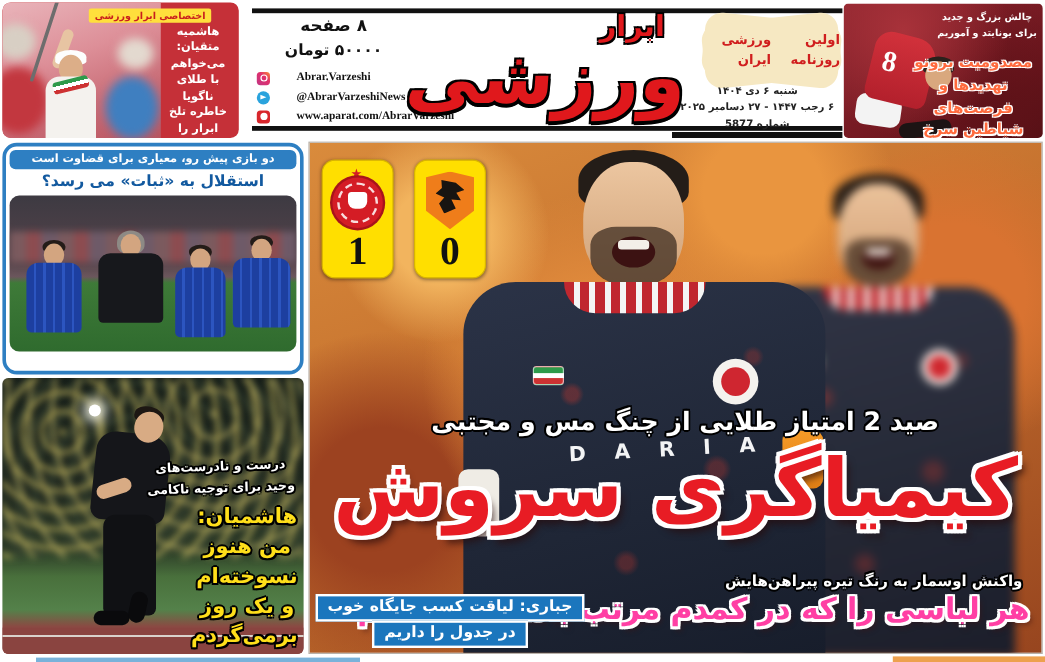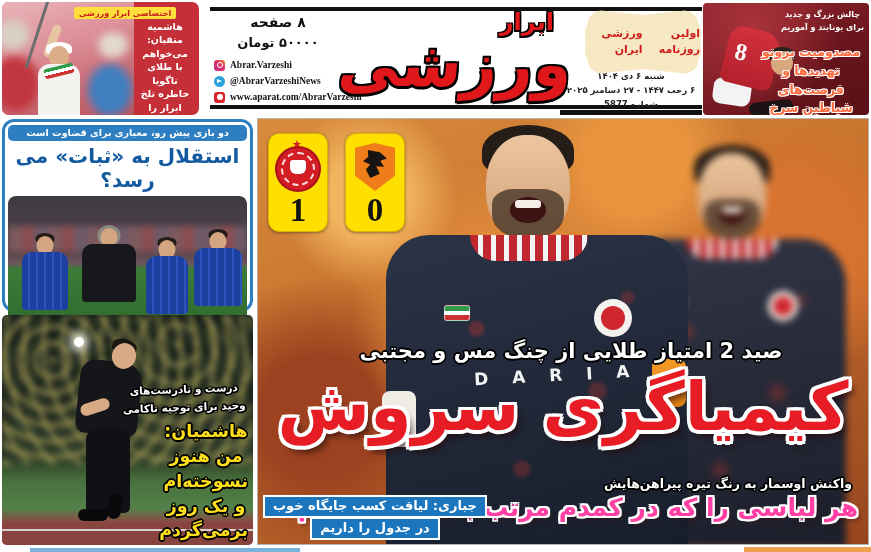--- a/index.html
+++ b/index.html
@@ -32,21 +32,21 @@
   #exclusive-tag { left:72px; top:5px; background:#ffdf3c; color:#c91d1d; font-size:8px; font-weight:bold; padding:1.5px 5px; border-radius:2px; z-index:3; }
   #exclusive-lines { right:2px; top:18px; width:64px; color:#fff; font-weight:bold; font-size:9.5px; line-height:1.42; text-align:center; z-index:2; }
 
   
   #rule-top { left:210px; top:7px; width:492px; height:4px; background:#111; }
   #rule-bottom { left:210px; top:105px; width:492px; height:4px; background:#111; }
   #price-block { left:222px; top:14px; width:112px; text-align:center; font-weight:bold; color:#111; }
   #price-block .l1 { font-size:14px; }
   #price-block .l2 { font-size:13px; margin-top:5px; }
   #social-rows { left:214px; top:57px; width:185px; direction:ltr; }
-  .social-row { display:flex; align-items:center; gap:5px; height:16px; }
+  .social-row { display:flex; align-items:center; gap:22px; height:16px; }
   .social-ico { width:11px; height:11px; border-radius:3px; flex:0 0 auto; position:relative; }
   .ico-instagram { background:linear-gradient(45deg,#c13584,#e1306c 60%,#fd8d32); }
   .ico-instagram::after { content:""; position:absolute; inset:2.5px; border:1.2px solid #fff; border-radius:50%; }
   .ico-telegram { background:#2aa3dd; border-radius:50%; }
   .ico-telegram::after { content:""; position:absolute; left:3px; top:3.5px; width:0; height:0; border-left:5px solid #fff; border-top:2.5px solid transparent; border-bottom:2.5px solid transparent; }
   .ico-aparat { background:#d8262c; border-radius:3px; }
   .ico-aparat::after { content:""; position:absolute; inset:2.5px; background:#fff; border-radius:50%; }
   .social-text { font-family:"Liberation Serif", serif; font-weight:bold; font-size:9.5px; color:#111; white-space:nowrap; }
   #logo-block { left:340px; top:6px; width:232px; height:102px; text-align:center; }
   #logo-top { position:absolute; right:18px; top:2px; font-size:24px; font-weight:900; color:#e0181c;
@@ -74,21 +74,21 @@
   #mu-hair { position:absolute; left:60px; top:26px; width:26px; height:15px; background:#2a211c; border-radius:50% 50% 30% 30%; }
   #mu-shorts { position:absolute; left:4px; top:58px; width:38px; height:26px; background:#f3f3f3; border-radius:8px; transform:rotate(8deg); }
   #mu-sock { position:absolute; left:40px; top:80px; width:44px; height:13px; background:#1c1414; border-radius:7px; transform:rotate(-6deg); }
   #united-kicker { position:absolute; right:5px; top:6px; text-align:center; color:#fff; font-weight:bold; font-size:8px; line-height:1.6; }
   #united-headline { position:absolute; right:3px; top:40px; width:110px; text-align:center; color:#ff6a3d; font-weight:900; font-size:12.5px; line-height:1.5;
     text-shadow:-1px -1px 0 #fff,1px -1px 0 #fff,-1px 1px 0 #fff,1px 1px 0 #fff; }
 
   
   #esteghlal-box { left:2px; top:119px; width:251px; height:193px; border:3px solid #2e7fc2; border-radius:12px; background:#fff; padding:3px; }
   #esteghlal-kicker { background:#2e7fc2; border-radius:5px; color:#fff; font-size:9.5px; font-weight:bold; text-align:center; padding:2px 0 3px; }
-  #esteghlal-headline { color:#12599f; font-size:20px; font-weight:900; text-align:center; padding:3px 0 4px; }
+  #esteghlal-headline { color:#12599f; font-size:13px; font-weight:900; text-align:center; padding:3px 0 4px; }
   #esteghlal-photo { position:relative; height:130px; border-radius:8px; overflow:hidden;
     background:linear-gradient(#3d3a42 0%,#55434a 42%,#6b565c 52%,#3e7a38 56%,#2f6b2e 100%); }
   #esteghlal-photo .stand { position:absolute; left:0; right:0; top:30px; height:26px; filter:blur(3px);
     background:repeating-linear-gradient(90deg,#7b5a5e 0 14px,#8d4c50 14px 26px,#6e5a68 26px 40px); }
   .person { position:absolute; }
   .p-head { position:absolute; left:50%; transform:translateX(-50%); top:0; width:17px; height:19px; background:#d3a580; border-radius:50%; }
   .p-hair { position:absolute; left:50%; transform:translateX(-50%); top:-3px; width:19px; height:11px; background:#241c18; border-radius:50% 50% 40% 40%; }
   .p-torso { position:absolute; left:0; top:16px; width:100%; height:58px; border-radius:10px 10px 4px 4px;
     background:repeating-linear-gradient(90deg,#1d3fa0 0 6px,#2c55c0 6px 8px); }
   .p-torso.coach { background:#17181c; }

